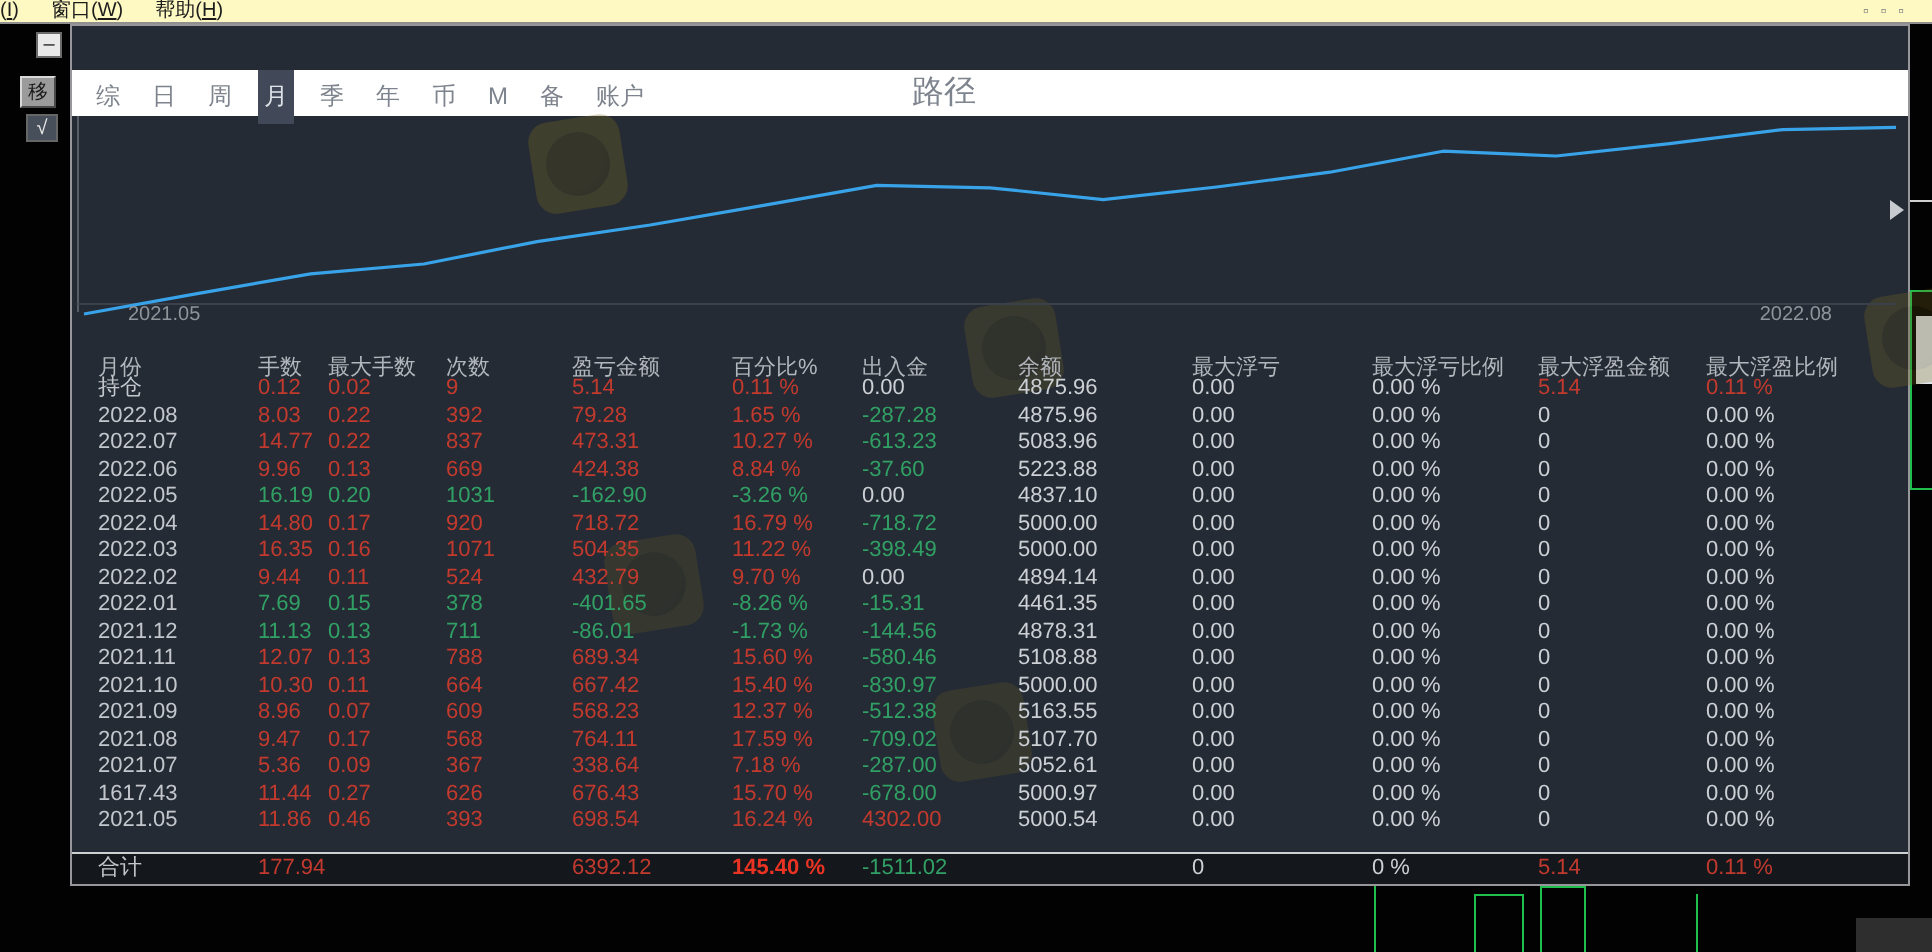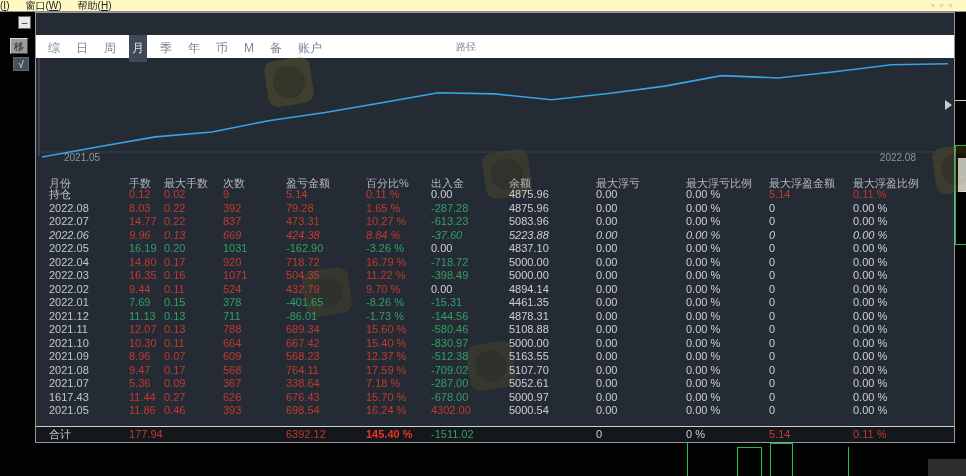--- a/index.html
+++ b/index.html
@@ -41,21 +41,21 @@
     color:#d6d33c;font-size:12px;line-height:21px;padding-left:13px;box-sizing:border-box;
     border-bottom:1px solid #2c2c31;white-space:nowrap;
   }
   .tabrow{
     position:absolute;left:0;top:22px;width:100%;height:23px;background:#ffffff;
     line-height:23px;white-space:nowrap;
   }
   .tab{display:inline-block;margin:0 8px;font-size:12px;color:#7e848e;cursor:default;}
   .tab:first-child{margin-left:12px;}
   .tab.sel{background:#414958;color:#dfe3ea;padding:2px 3px;margin:0 5px;}
-  .path{position:absolute;left:420px;top:0;font-size:10px;color:#7e848e;}
+  .path{position:absolute;left:420px;top:0;font-size:16px;color:#7e848e;}
   
   .chart{position:absolute;left:0;top:45px;width:918px;height:113px;}
   .chart svg{position:absolute;left:0;top:0;}
   .xl{position:absolute;top:94px;font-size:10px;color:#8f949b;}
   .xl.left{left:28px;}
   .xl.right{right:38px;}
   .endmark{
     position:absolute;right:2px;top:1px;width:0;height:0;
     border-top:5px solid transparent;border-bottom:5px solid transparent;
     border-left:7px solid #c7cace;
@@ -187,21 +187,21 @@
         <span class="col c3 r">837</span>
         <span class="col c4 r">473.31</span>
         <span class="col c5 r">10.27 %</span>
         <span class="col c6 g">-613.23</span>
         <span class="col c7 w">5083.96</span>
         <span class="col c8 w">0.00</span>
         <span class="col c9 w">0.00 %</span>
         <span class="col c10 w">0</span>
         <span class="col c11 w">0.00 %</span>
       </div>
-      <div class="row" style="top: 40.5px; font-style: italic;">
+      <div class="row" style="top: 40.5px;">
         <span class="col c0 ml">2022.06</span>
         <span class="col c1 r">9.96</span>
         <span class="col c2 r">0.13</span>
         <span class="col c3 r">669</span>
         <span class="col c4 r">424.38</span>
         <span class="col c5 r">8.84 %</span>
         <span class="col c6 g">-37.60</span>
         <span class="col c7 w">5223.88</span>
         <span class="col c8 w">0.00</span>
         <span class="col c9 w">0.00 %</span>

